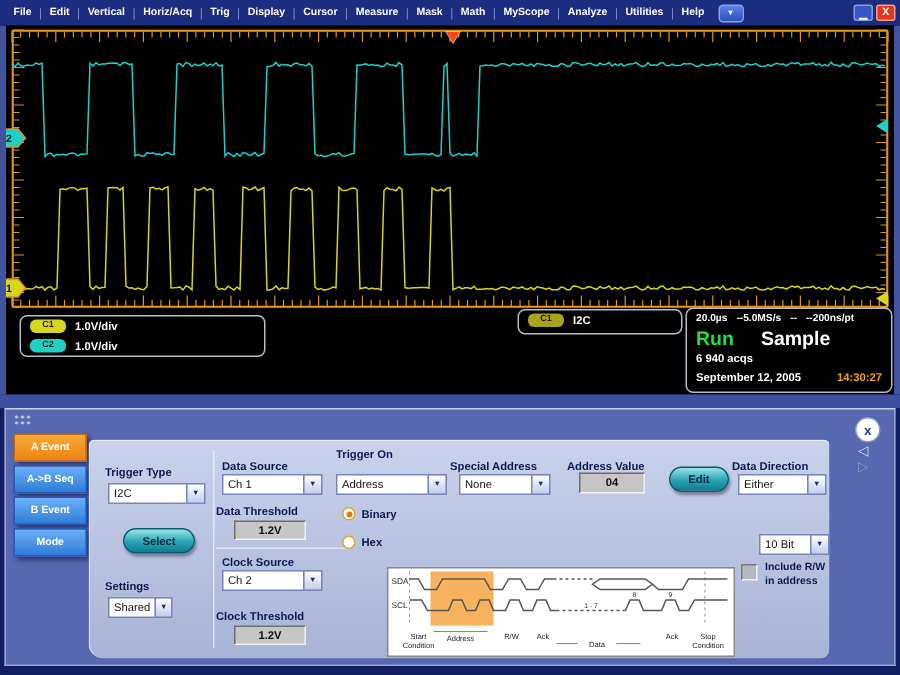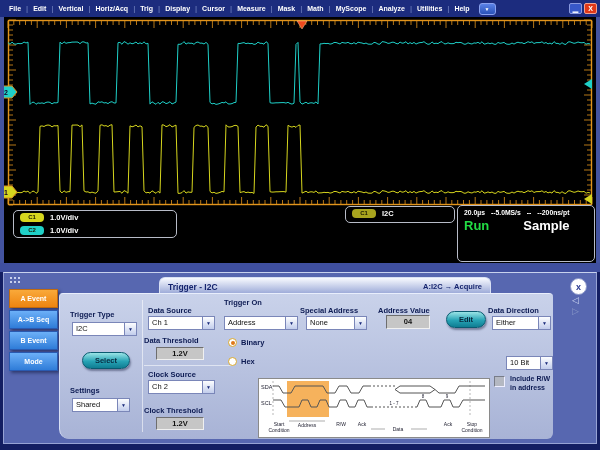--- a/index.html
+++ b/index.html
@@ -140,32 +140,35 @@
 
   <div class="rbox" style="left:457px;top:205px;width:138px;height:57px">
     <div class="hrow" id="hseg">
         <span>20.0µs</span>
         <span>--5.0MS/s</span>
         <span>--</span>
         <span>--200ns/pt</span>
       </div>
     <div class="hrow" style="font-size:13px">
       <span style="color:#22dd44">Run</span>
-      <span style="margin-left:28px">Sample</span>
+      <span style="margin-left:12px">Sample</span>
+    </div>
+    <div class="hrow" style="font-size:7.5px">
+        <span>6 940 acqs</span>
+      </div>
+    <div class="hrow" style="font-size:7.5px;justify-content:space-between">
+      <span>September 12, 2005</span>
+      <span style="color:#f0a020">14:30:27</span>
     </div>
   </div>
 
   <div class="strip"></div>
 
   <div class="dialog">
     <div class="grip"></div>
-    <div class="titleband">
-      <span class="title">Trigger - I2C</span>
-      <span class="status">A:I2C → Acquire</span>
-    </div>
     <div class="closebtn">
         <span>x</span>
       </div>
     <span class="navarr" style="left:568px;top:23px;color:#cdd7f2">◁</span>
     <span class="navarr" style="left:568px;top:34px;color:#8a98c8">▷</span>
 
     <div class="tabs" id="tabs">
         <div class="tab active">A Event</div>
         <div class="tab">A-&gt;B Seq</div>
         <div class="tab">B Event</div>
@@ -176,21 +179,21 @@
 
       <div class="lbl" style="left:10px;top:16px;width:70px">Trigger Type</div>
       <div class="dd" style="left:12px;top:28px;width:65px">
         <span class="dd-val">I2C</span>
         <span class="dd-btn">
             <span>▼</span>
           </span>
       </div>
       <div class="tealbtn" style="left:22px;top:58px;width:48px;height:17px">Select</div>
       <div class="lbl" style="left:10px;top:92px;width:70px">Settings</div>
-      <div class="dd" style="left:12px;top:104px;width:58px">
+      <div class="dd" style="left:12px;top:104px;width:43px">
         <span class="dd-val">Shared</span>
         <span class="dd-btn">
             <span>▼</span>
           </span>
       </div>
       <div class="vdiv" style="left:82px;top:6px;height:132px"></div>
 
       <div class="lbl" style="left:88px;top:12px;width:88px">Data Source</div>
       <div class="dd" style="left:88px;top:22px;width:67px">
         <span class="dd-val">Ch 1</span>

